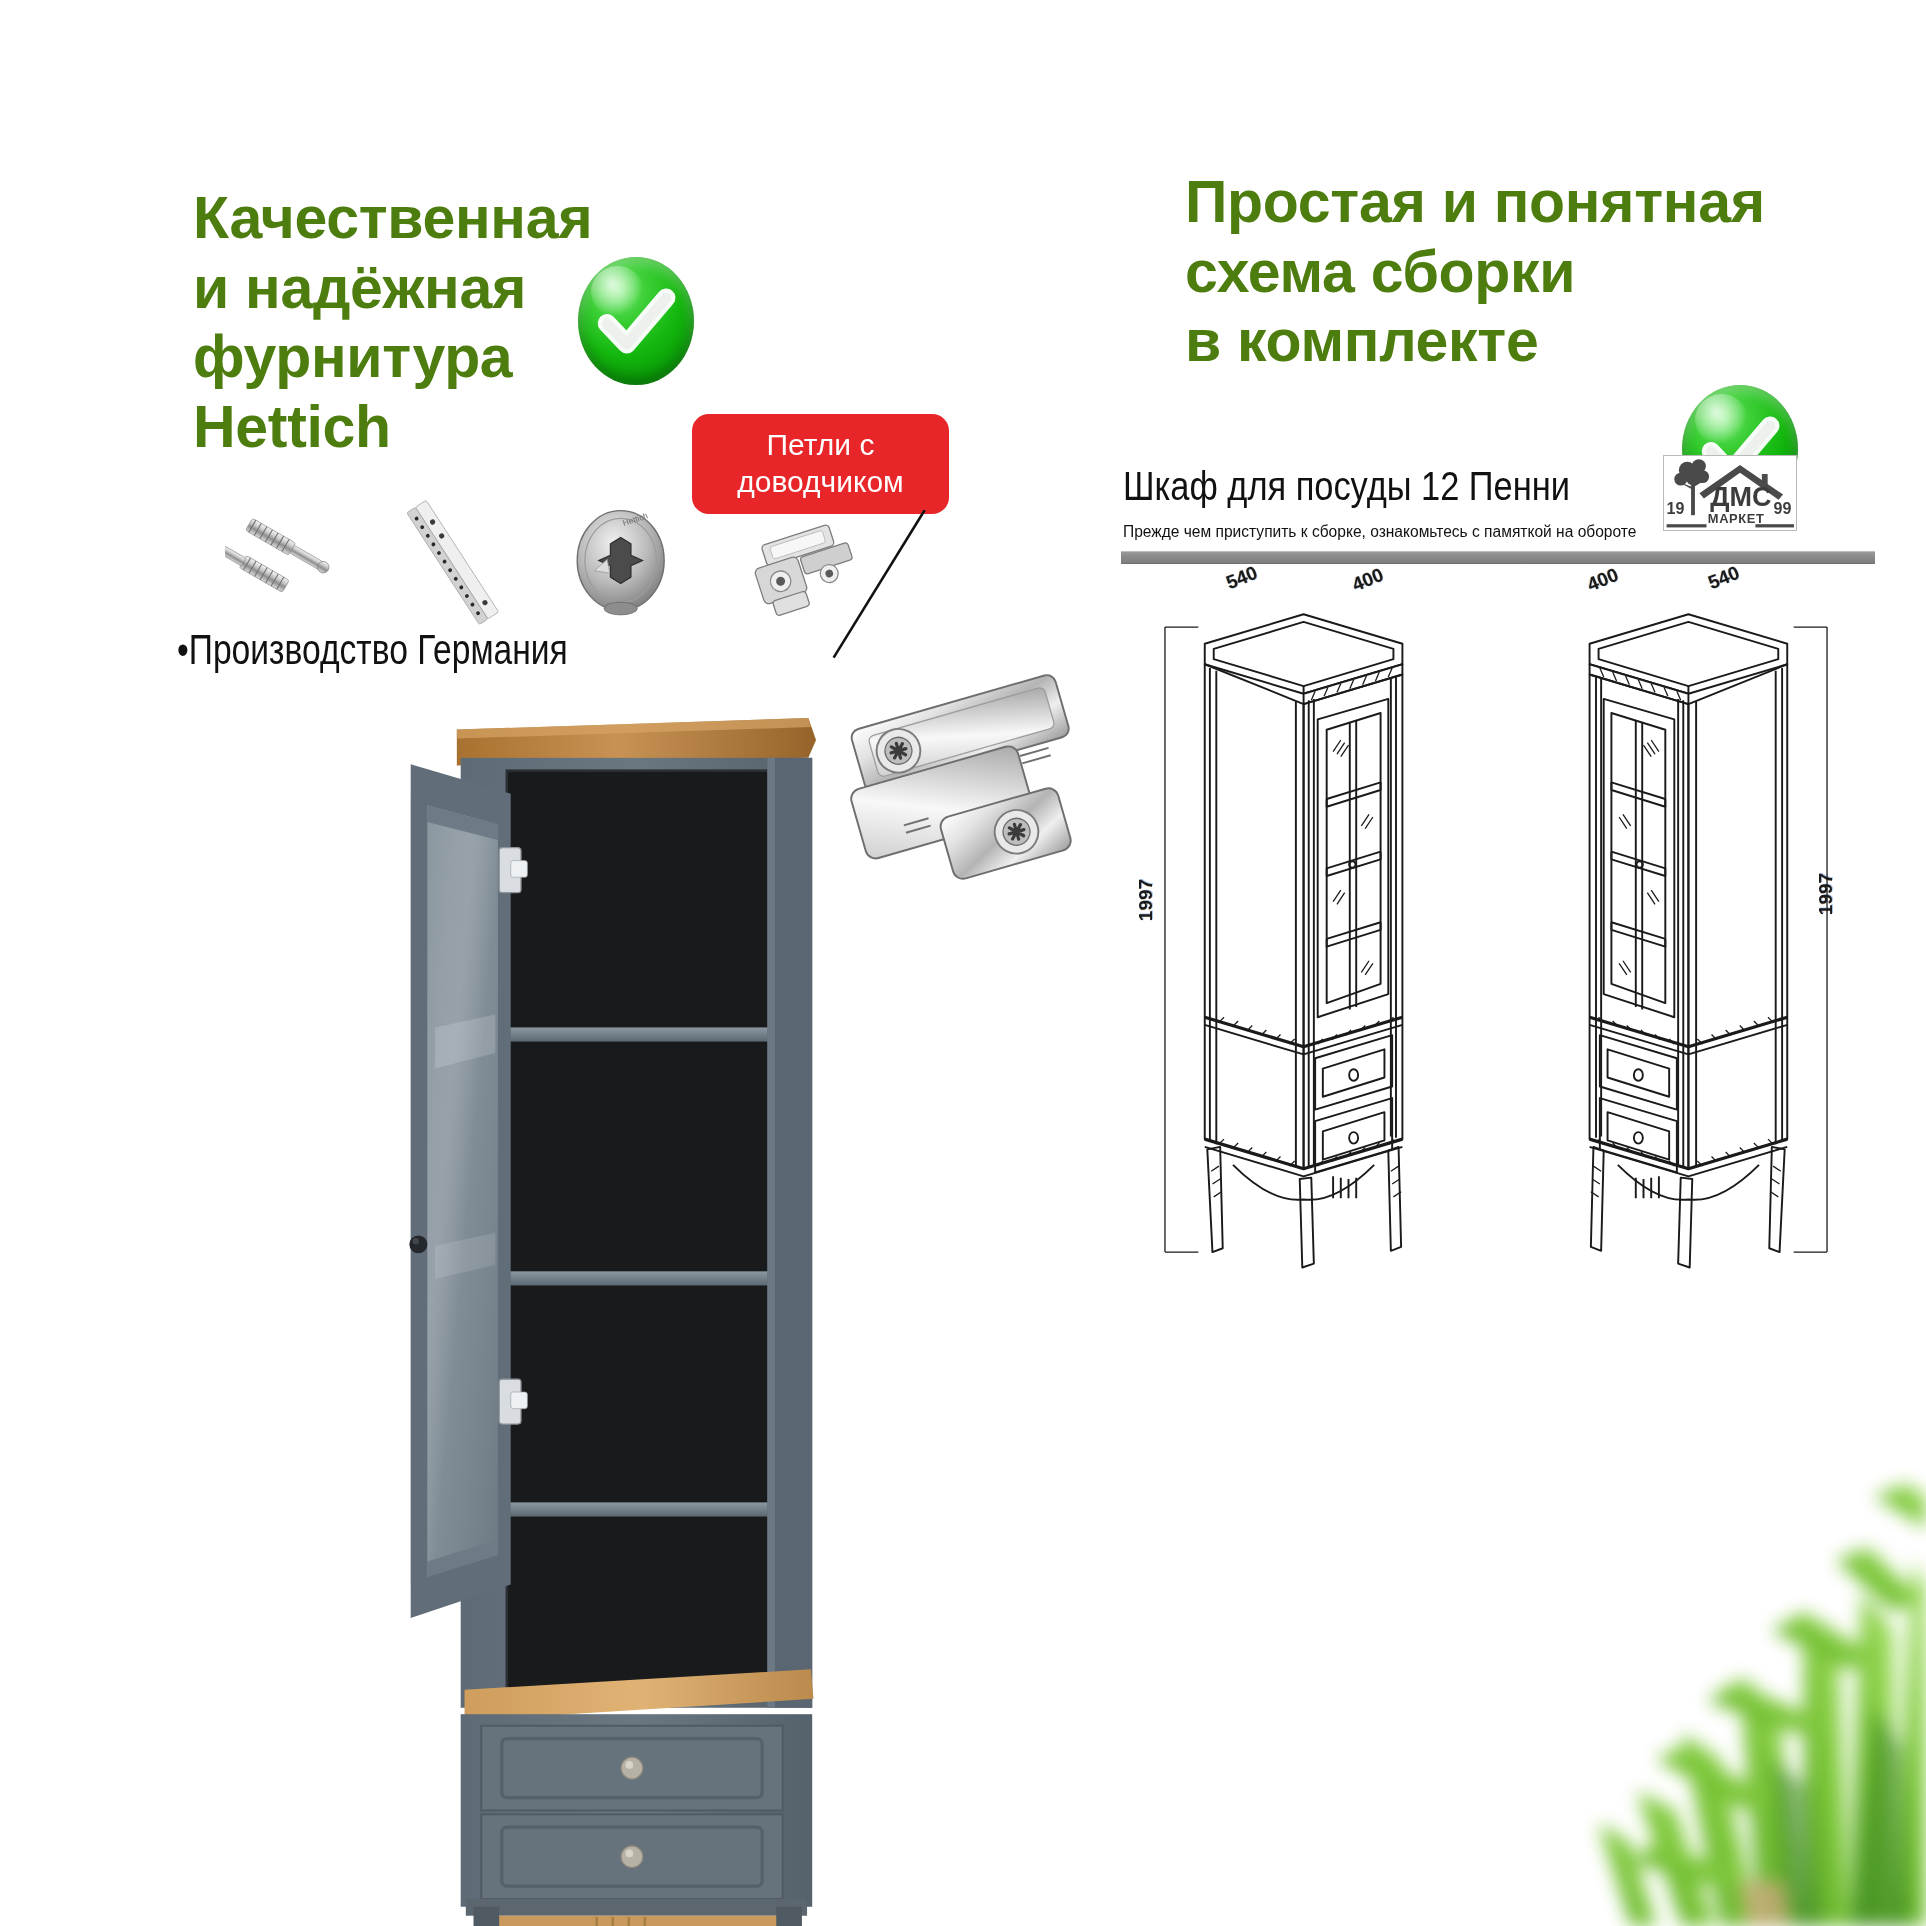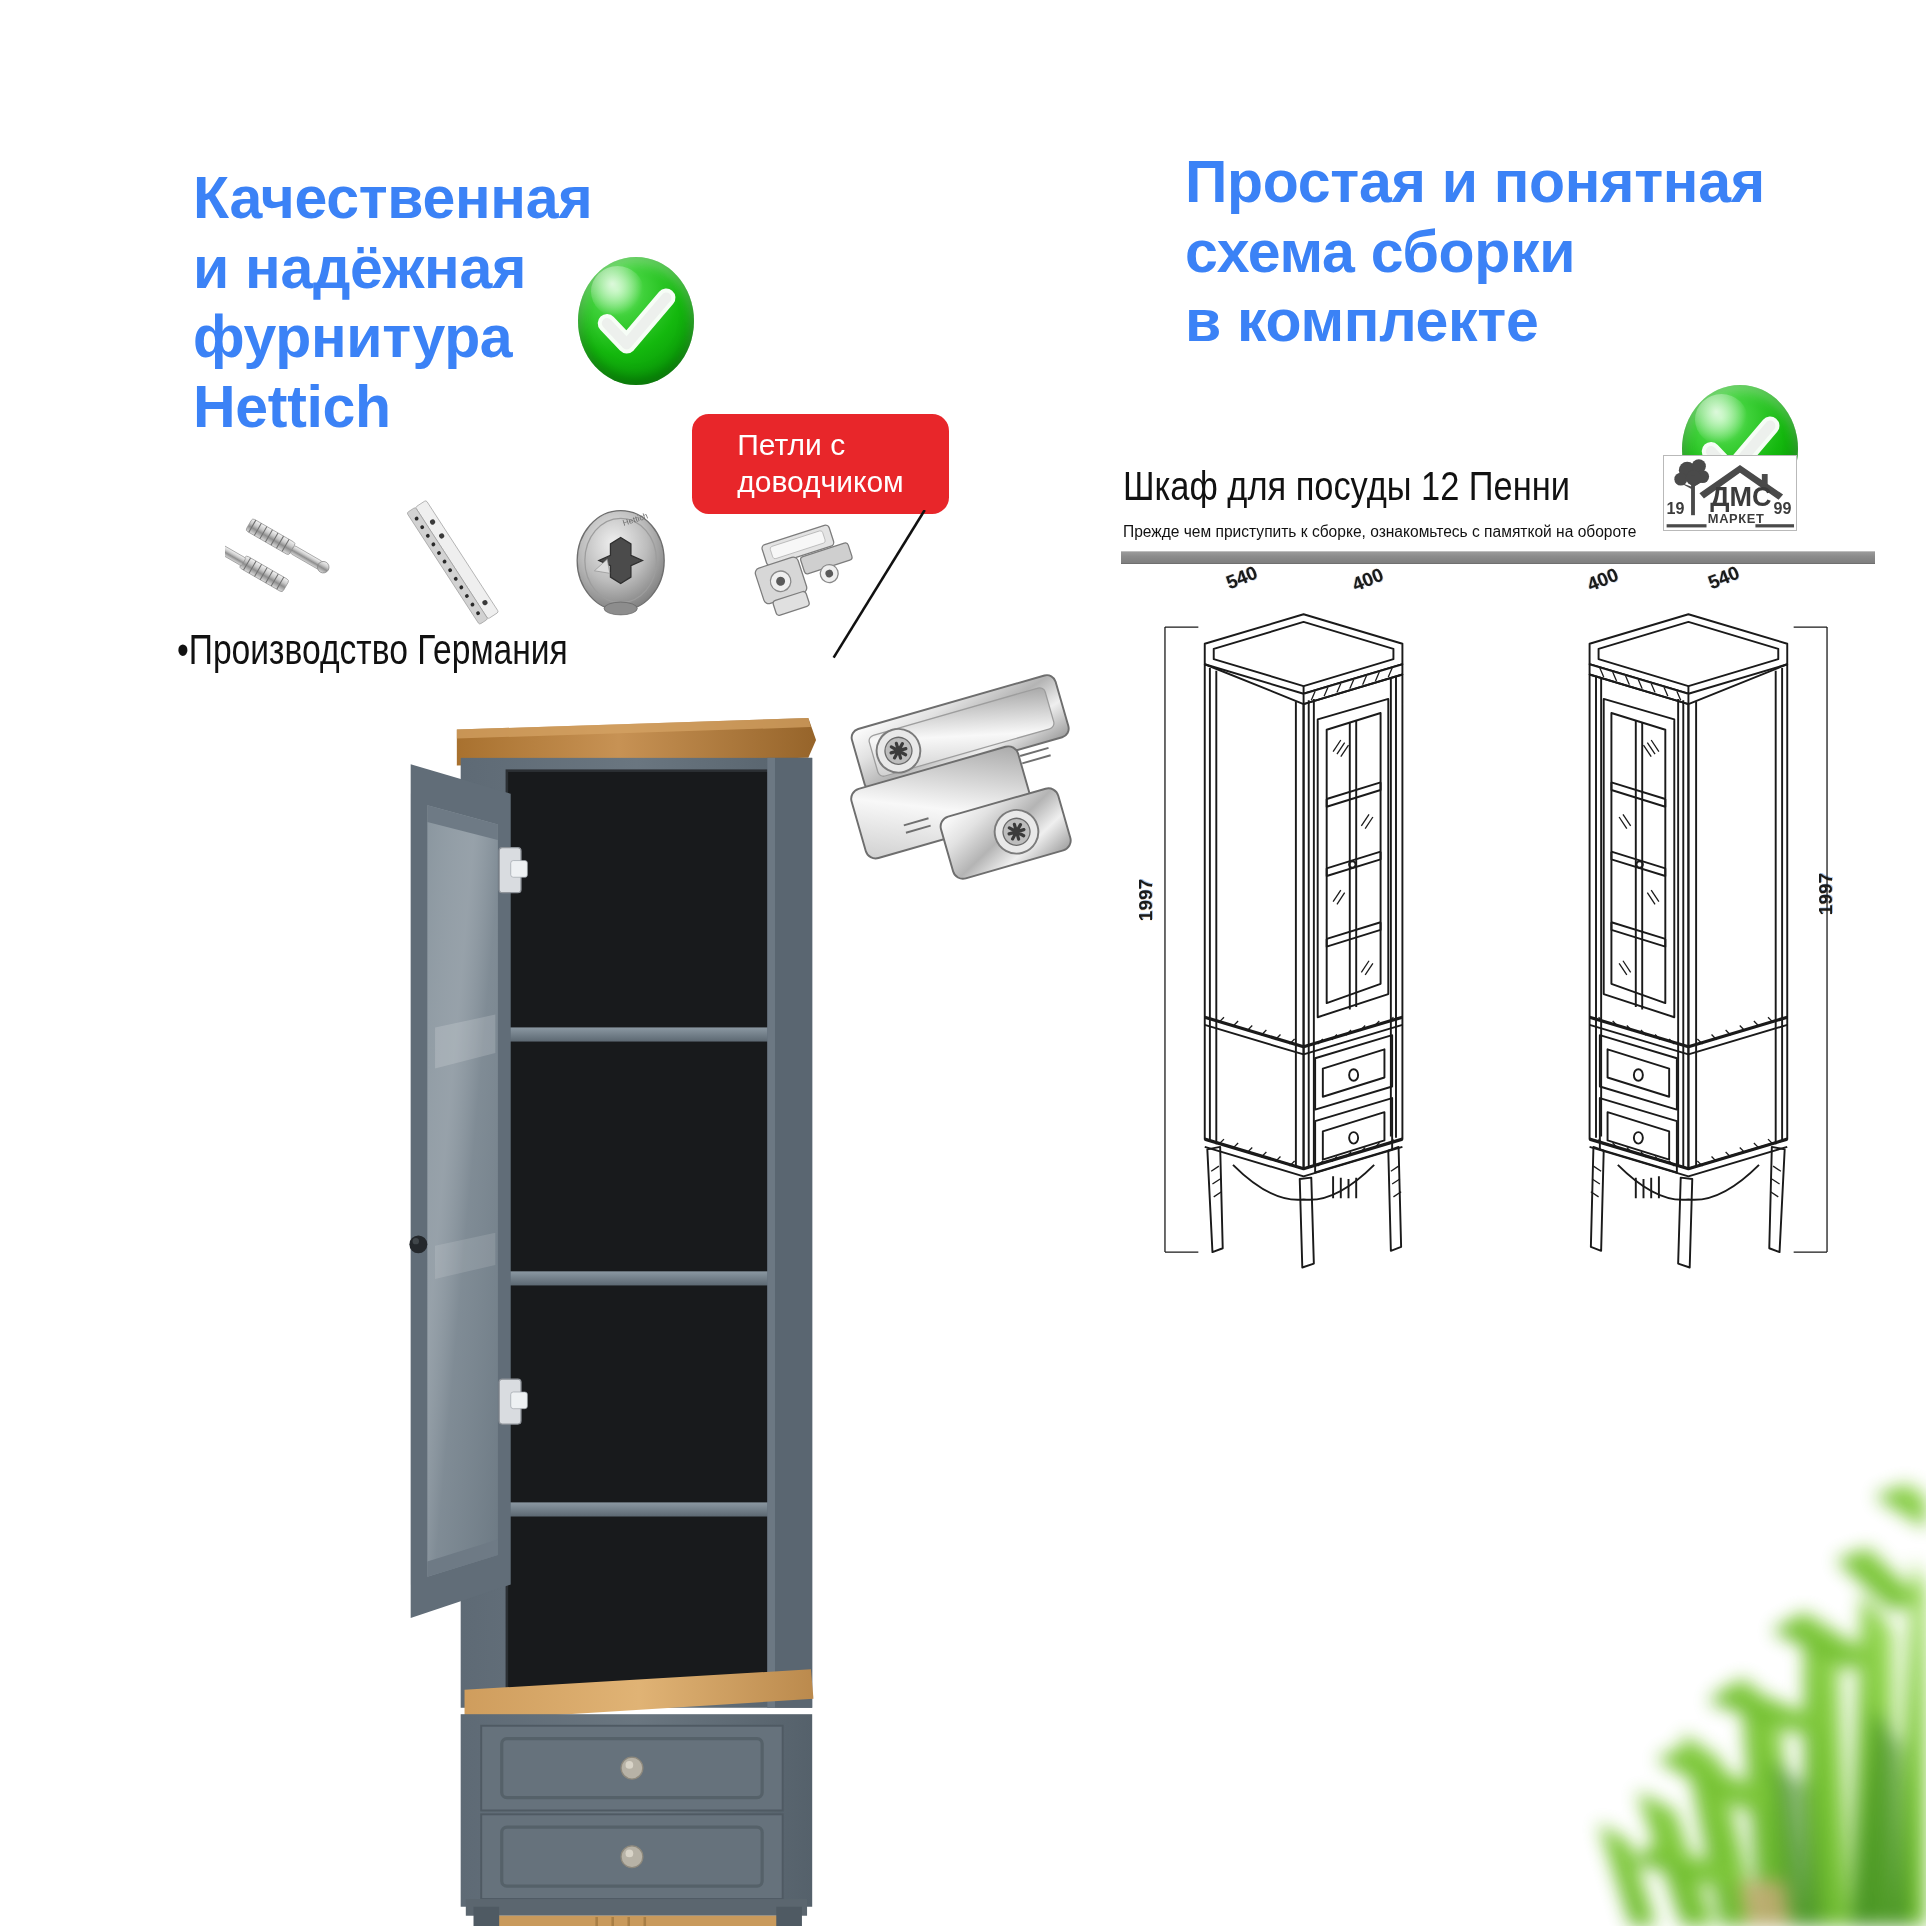--- a/index.html
+++ b/index.html
@@ -2,43 +2,44 @@
 <html style="font-size:10.3px"><head>
 <meta charset="utf-8">
 <style>
   html,body{margin:0;padding:0;background:#fff;}
   body{width:1926px;height:1926px;position:relative;overflow:hidden;
        font-family:"Liberation Sans","DejaVu Sans",sans-serif;background:#ffffff;}
   .abs{position:absolute;}
 
   
   .headline{
-    font-weight:bold;color:#3b82f6;line-height:1.18;letter-spacing:-0.3px;
+    font-weight:bold;color:#4d7c0f;line-height:1.18;letter-spacing:-0.3px;
     white-space:pre-line;
+    margin-top:20px;
   }
   #headline-left{left:193px;top:164px;font-size:59px;width:578px;}
   #headline-right{left:1185px;top:148px;font-size:59px;width:642px;}
 
   
   .check-badge{border-radius:50%;
     background:
       radial-gradient(circle at 34% 26%, #8ff08a 0%, #3fd13a 22%, #14b80e 52%, #0a9b08 78%, #0c8a0a 100%);
     box-shadow:inset 0 -6.4px 14px rgba(0,60,0,.45), inset 0 6.4px 11.6px rgba(255,255,255,.35);
     position:relative;}
   .check-badge:after{
     content:"";position:absolute;left:11%;top:7%;width:46%;height:40%;
     border-radius:50%;background:radial-gradient(ellipse at 40% 35%, rgba(255,255,255,.75), rgba(255,255,255,0) 68%);
   }
   .check-badge .tick{position:absolute;left:0;top:0;width:100%;height:100%;}
 
   
   #hinge-badge{
     left:692px;top:414px;width:257px;height:100px;border-radius:16.7px;
     background:#e8262a;display:flex;align-items:center;justify-content:center;
-    text-align:left;color:#fff;font-size:30px;line-height:1.22;white-space:pre-line;
+    text-align:center;color:#fff;font-size:30px;line-height:1.22;white-space:pre-line;
   }
 
   
   #bullet-line{left:177px;top:626px;font-size:42px;color:#111;
     font-family:"Liberation Sans Narrow","Liberation Sans",sans-serif;
     transform:scaleX(.80);transform-origin:left center;white-space:nowrap;}
 
   
   .hw{filter:drop-shadow(0 0 0 rgba(0,0,0,0));}
 

